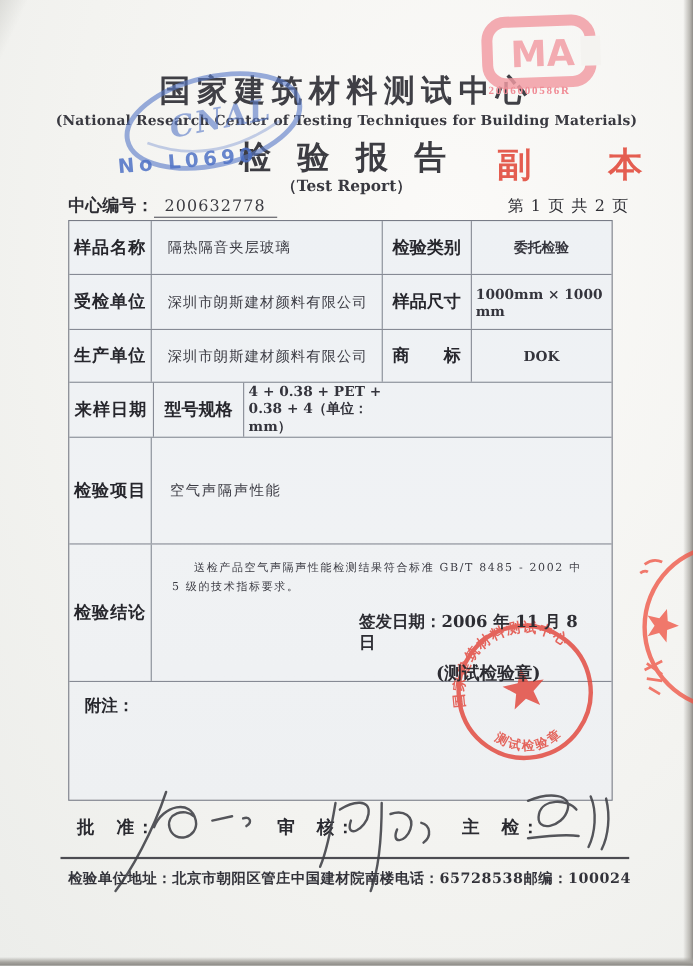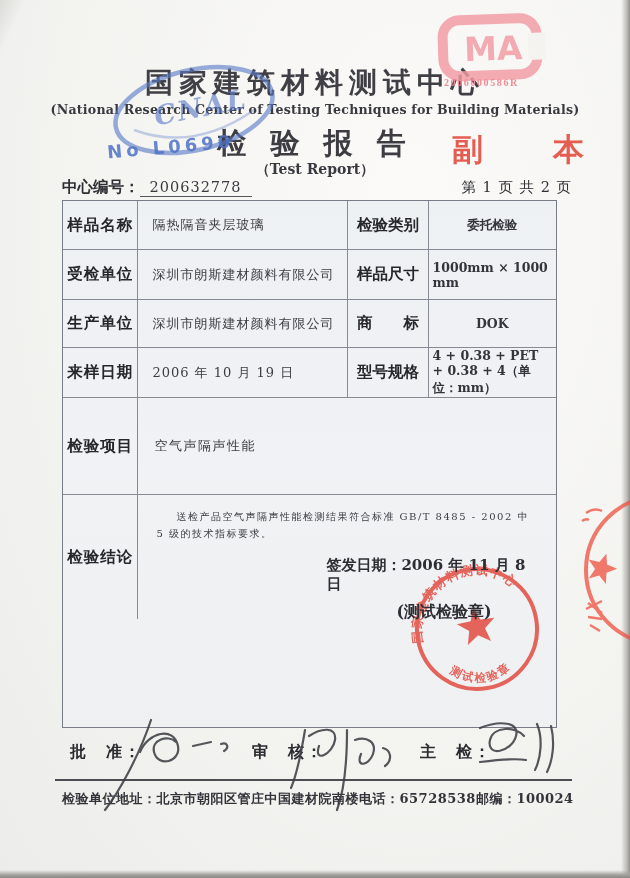--- a/index.html
+++ b/index.html
@@ -122,35 +122,37 @@
       <div class="cell v2">1000mm × 1000 mm</div>
     </div>
     <div class="trow r3">
       <div class="cell lab">生产单位</div>
       <div class="cell v1">深圳市朗斯建材颜料有限公司</div>
       <div class="cell lab2">商　　标</div>
       <div class="cell v2">DOK</div>
     </div>
     <div class="trow r4">
       <div class="cell lab">来样日期</div>
-      <div class="cell v1">2006 年 10 月 19 日</div>
       <div class="cell lab2">型号规格</div>
       <div class="cell v2">4 + 0.38 + PET + 0.38 + 4（单位：mm）</div>
     </div>
     <div class="trow r6">
       <div class="cell lab">检验项目</div>
       <div class="cell vwide">空气声隔声性能</div>
     </div>
     <div class="trow r7">
       <div class="cell lab">检验结论</div>
       <div class="cell concl">
         <div class="concl-text">送检产品空气声隔声性能检测结果符合标准 GB/T 8485 - 2002 中 5 级的技术指标要求。</div>
         <div class="sign-date">签发日期：2006 年 11 月 8 日</div>
         <div class="seal-note">(测试检验章)</div>
       </div>
+    </div>
+    <div class="trow r8">
+      <div class="cell note-cell">附注：</div>
     </div>
   </div>
 
   <svg class="stamp" style="left:402px; top:557px; z-index:3;" width="150" height="150" viewBox="0 0 150 150">
     <defs>
       <path id="arc-top" d="M 20,84 A 56,56 0 1 1 130,84" fill="none"></path>
       <path id="arc-bot" d="M 36,104 A 47,47 0 0 0 114,104" fill="none"></path>
     </defs>
     <g transform="rotate(-10 75 72)" opacity="0.82">
       <circle cx="75" cy="72" r="60" fill="none" stroke="#e2463b" stroke-width="4"></circle>

